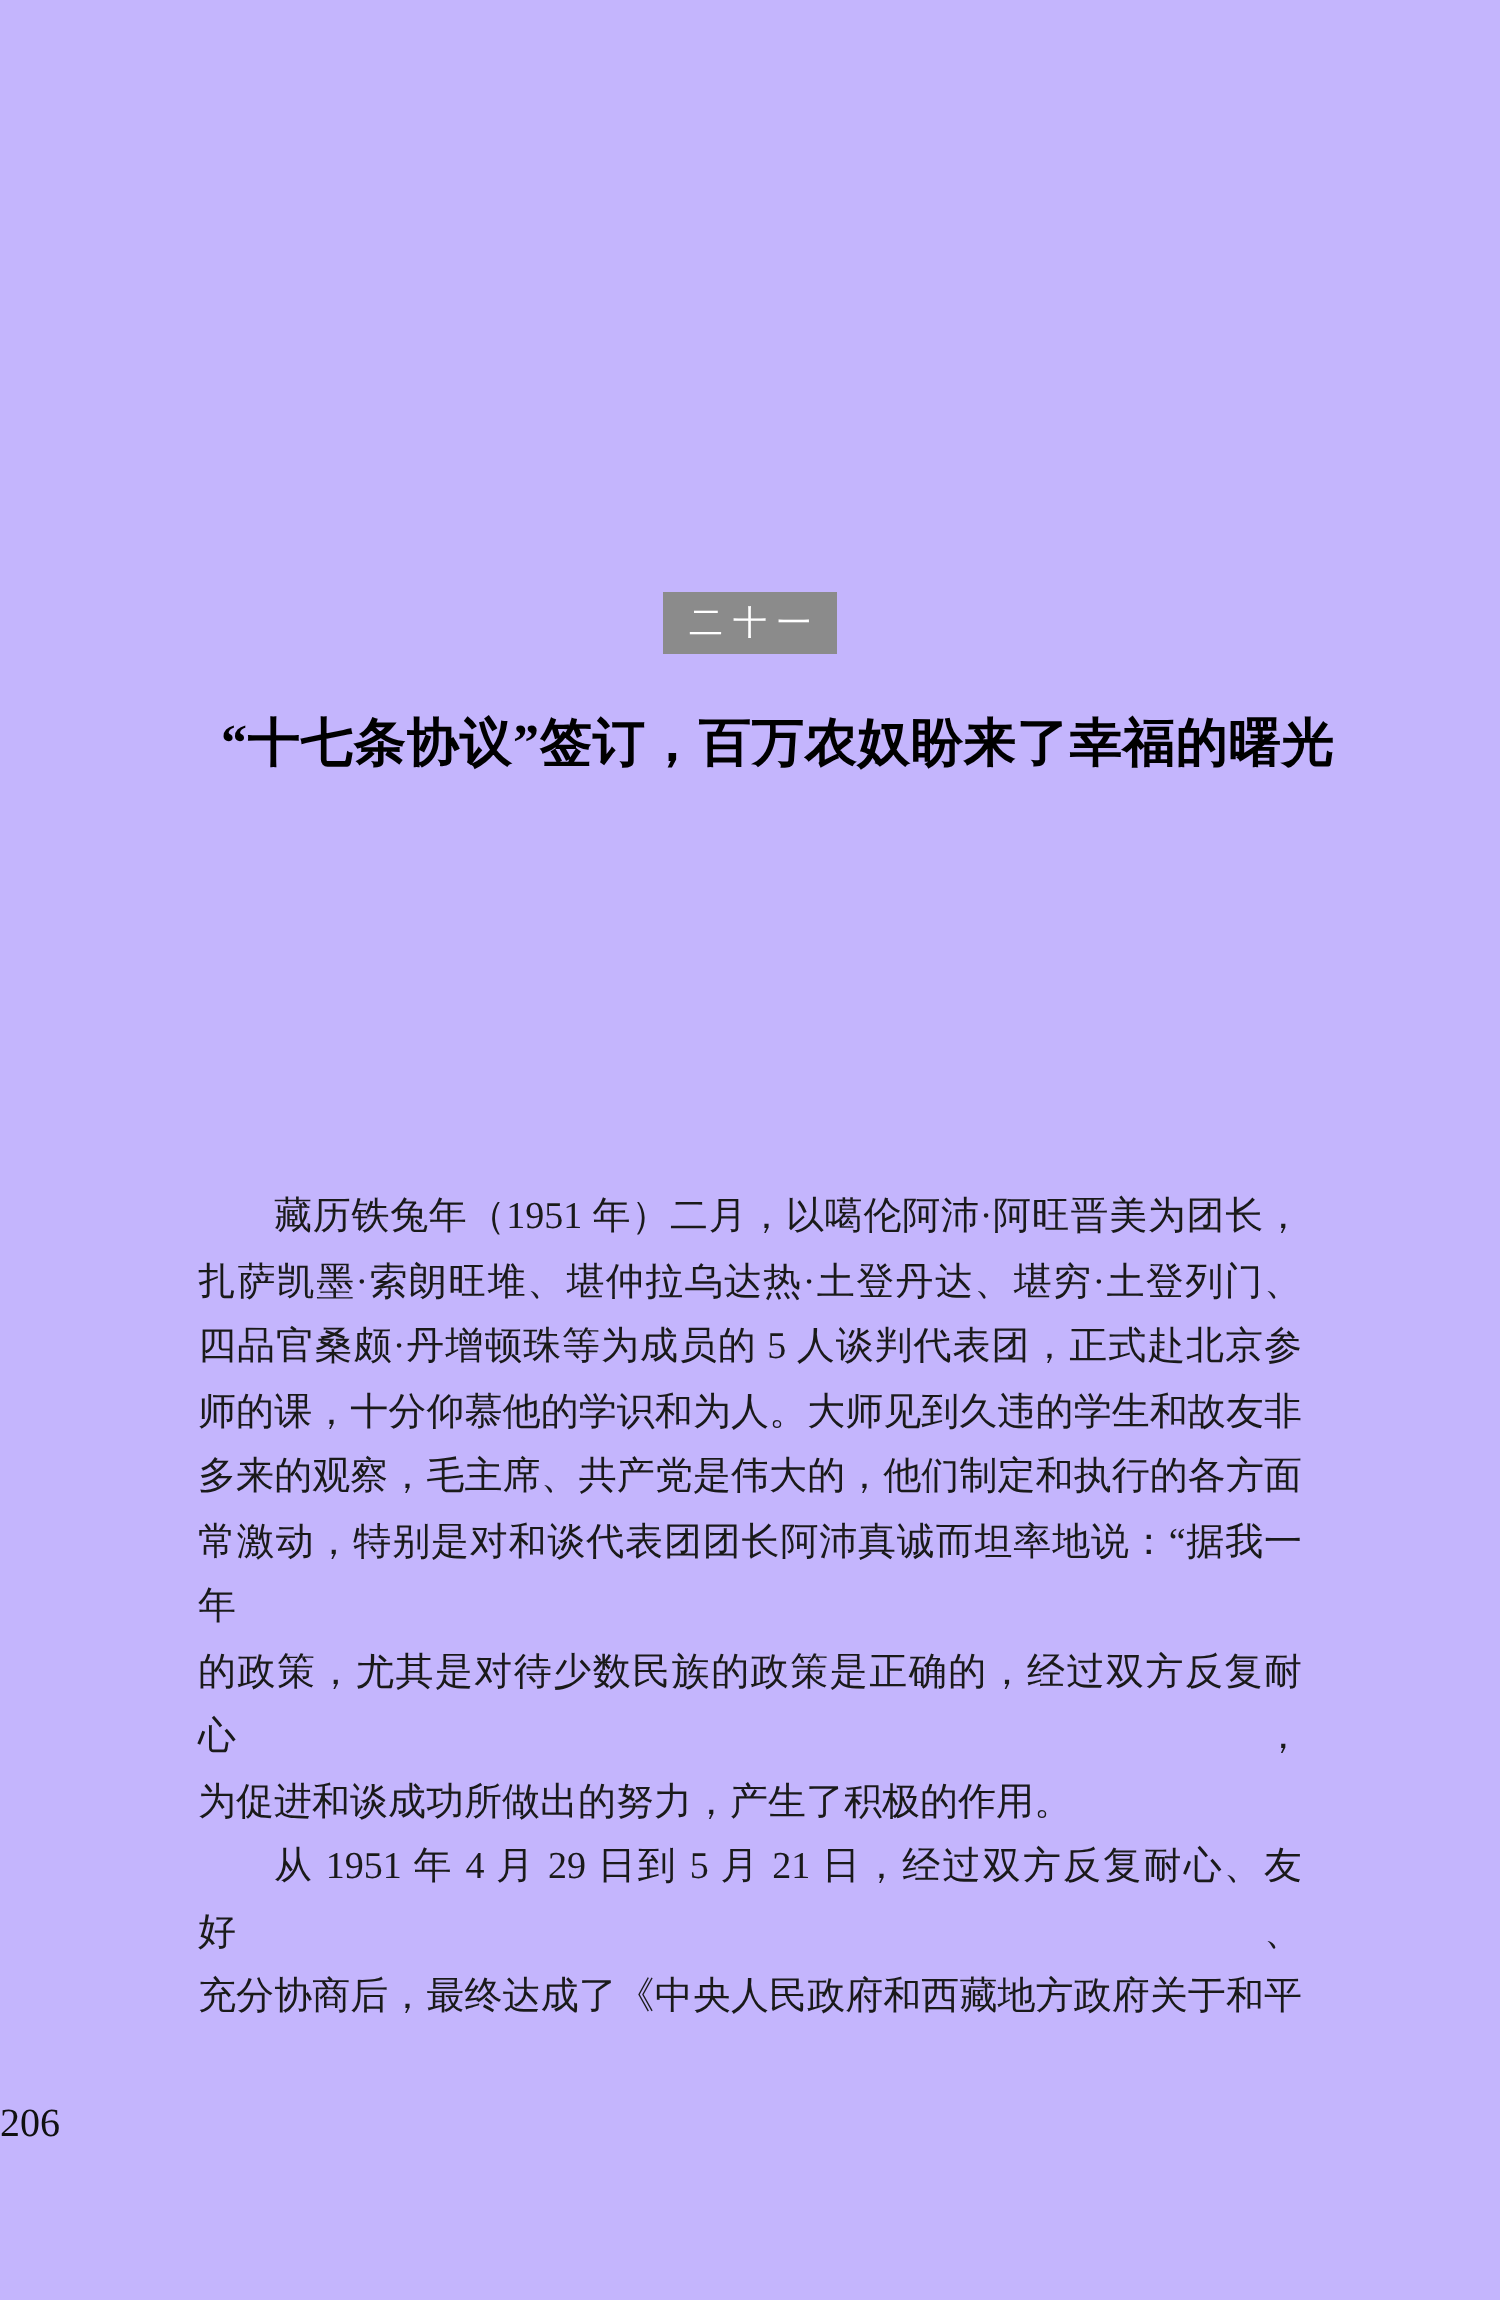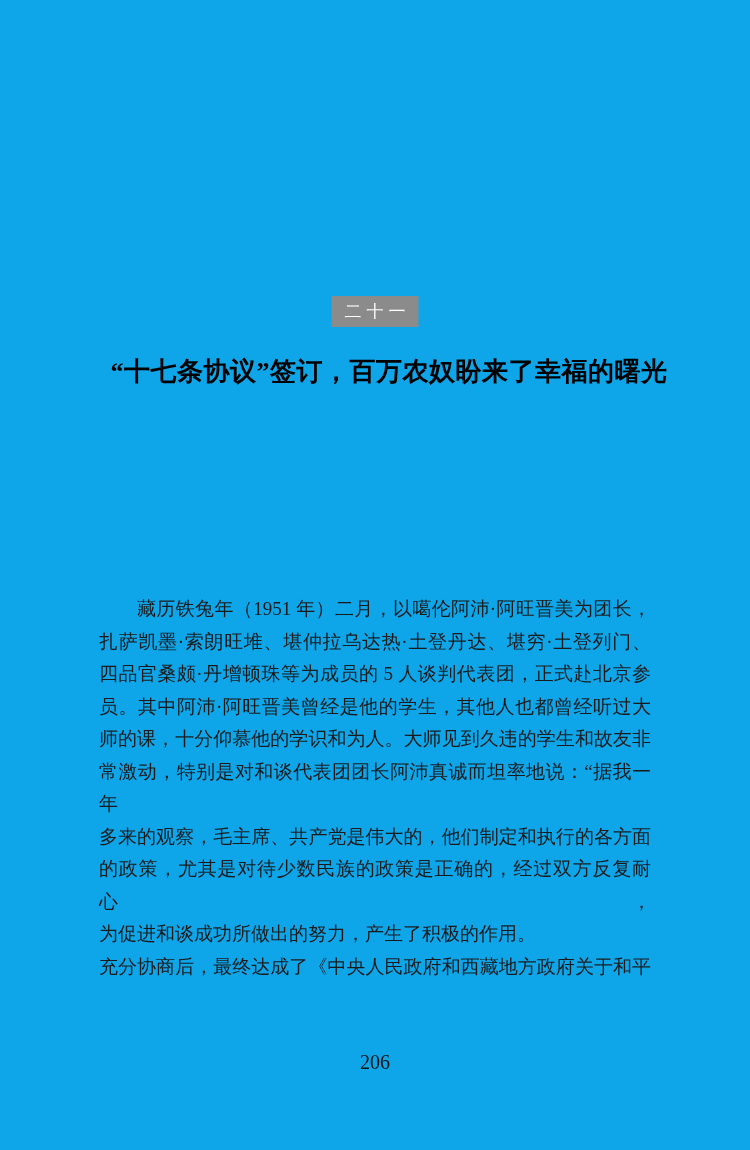--- a/index.html
+++ b/index.html
@@ -5,21 +5,21 @@
   html, body { margin: 0; padding: 0; }
   body {
     width: 750px; height: 1150px;
     background: #ffffff;
     font-family: "Liberation Serif", "DejaVu Serif", serif;
     position: relative;
     overflow: hidden;
   }
   .page {
     position: absolute; inset: 0;
-    background: #0ea5e9;
+    background: #c4b5fd;
   }
   .chapter-badge {
     position: absolute;
     top: 296px; left: 50%;
     transform: translateX(-50%);
     background: #8b8b8b;
     color: #ffffff;
     font-size: 17px;
     height: 31px; line-height: 31px;
     padding: 0 8px 0 13px;
@@ -50,46 +50,46 @@
     white-space: normal;
     text-align: justify;
     text-align-last: justify;
     text-justify: inter-character;
   }
   .line.indent { text-indent: 38px; }
   .page-number {
     position: absolute;
     top: 1051px; left: 0;
     width: 100%;
-    text-align: center;
+    text-align: left;
     font-size: 20px;
     color: #111111;
   }
 </style>
 </head>
 <body>
 
 <div class="page">
 
   <div class="chapter-badge">二十一</div>
 
   <h1 class="chapter-title">“十七条协议”签订，百万农奴盼来了幸福的曙光</h1>
 
   <div class="body-text">
       <div>
         <div class="line indent fill">藏历铁兔年（1951 年）二月，以噶伦阿沛·阿旺晋美为团长，</div>
         <div class="line fill">扎萨凯墨·索朗旺堆、堪仲拉乌达热·土登丹达、堪穷·土登列门、</div>
         <div class="line fill">四品官桑颇·丹增顿珠等为成员的 5 人谈判代表团，正式赴北京参</div>
-        <div class="line fill">员。其中阿沛·阿旺晋美曾经是他的学生，其他人也都曾经听过大</div>
         <div class="line fill">师的课，十分仰慕他的学识和为人。大师见到久违的学生和故友非</div>
+        <div class="line fill">多来的观察，毛主席、共产党是伟大的，他们制定和执行的各方面</div>
         <div class="line fill">常激动，特别是对和谈代表团团长阿沛真诚而坦率地说：“据我一年</div>
-        <div class="line fill">多来的观察，毛主席、共产党是伟大的，他们制定和执行的各方面</div>
         <div class="line fill">的政策，尤其是对待少数民族的政策是正确的，经过双方反复耐心，</div>
         <div class="line">为促进和谈成功所做出的努力，产生了积极的作用。</div>
       </div>
       <div>
+        <div class="line indent fill">从 1951 年 4 月 29 日到 5 月 21 日，经过双方反复耐心、友好、</div>
         <div class="line fill">充分协商后，最终达成了《中央人民政府和西藏地方政府关于和平</div>
       </div>
     </div>
 
   <div class="page-number">206</div>
 
 </div>
 
 </body></html>

